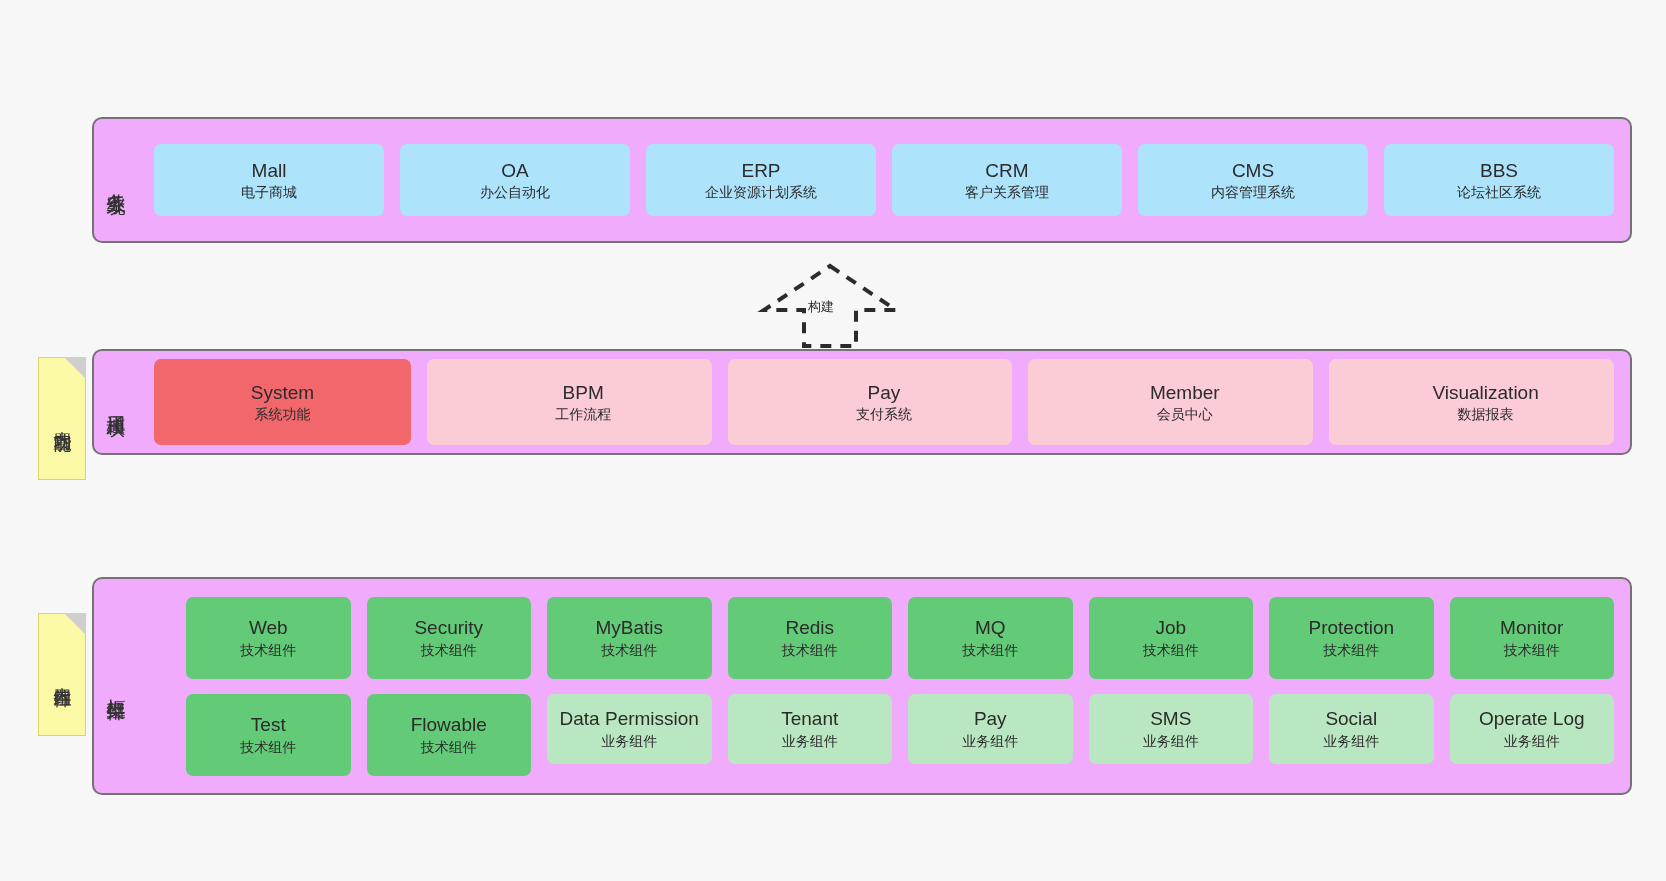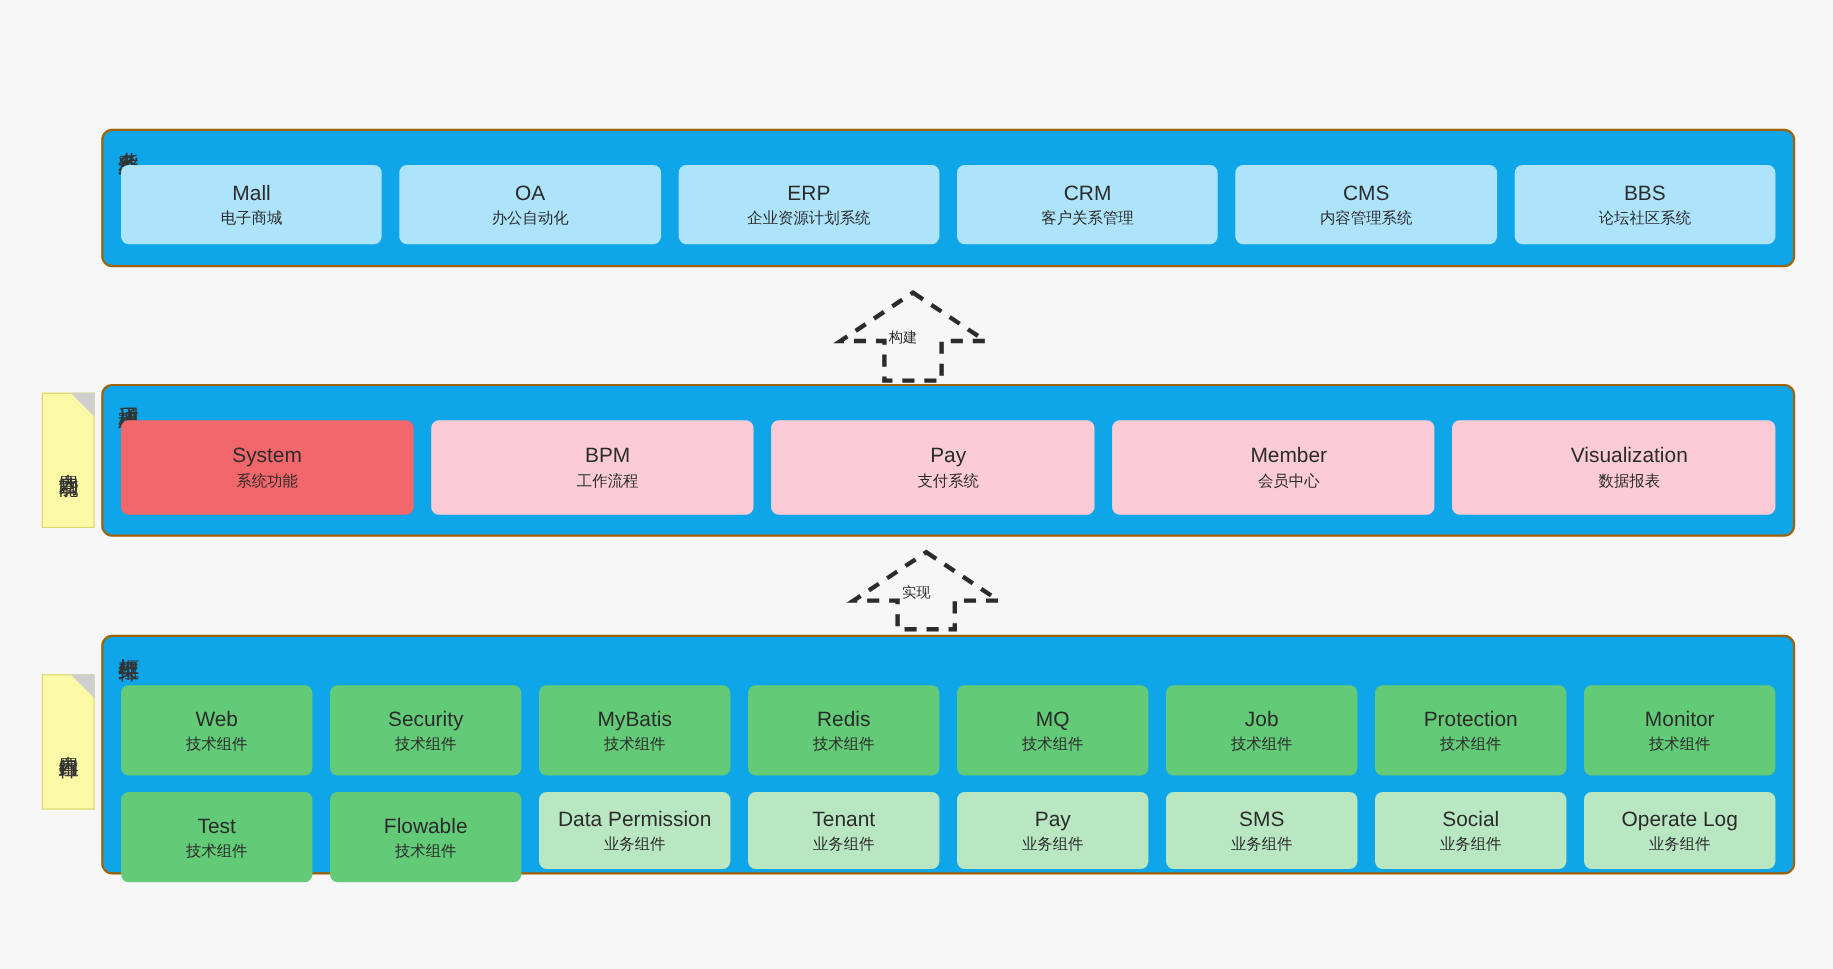--- a/index.html
+++ b/index.html
@@ -16,25 +16,25 @@
   #canvas {
     position: relative;
     width: 1666px;
     height: 881px;
     background: #f7f7f7;
   }
 
   
   .layer {
     position: absolute;
-    background: #0ea5e9;
-    border: 2px solid #a16207;
+    background: #f0abfc;
+    border: 2px solid #737373;
     border-radius: 10px;
     display: flex;
-    flex-direction: column;
+    flex-direction: row;
     align-items: stretch;
   }
 
   .layer-title {
     flex: 0 0 auto;
     width: 44px;
     display: flex;
     align-items: center;
     justify-content: center;
     font-size: 19px;
@@ -163,21 +163,21 @@
 
   <div class="arrow" style="left:760px; top:262px; width:140px; height:88px;">
     <svg width="140" height="88" viewBox="0 0 140 88">
       <path d="M70 4 L136 48 L96 48 L96 84 L44 84 L44 48 L4 48 Z" fill="none" stroke="#2b2b2b" stroke-width="4" stroke-dasharray="11,9" stroke-linejoin="miter"></path>
     </svg>
     <div class="arrow-label" style="left:48px; top:36px;">构建</div>
   </div>
 
   <div class="sticky" style="left:38px; top:357px; width:48px; height:123px;">内置功能</div>
 
-  <div class="layer" style="left:92px; top:349px; width:1540px; height:139px;">
+  <div class="layer" style="left:92px; top:349px; width:1540px; height:106px;">
     <div class="layer-title">通用模块</div>
     <div class="layer-body">
       <div class="row">
 
         <div class="node mod-strong">
           <span class="en">System</span>
           <span class="cn">系统功能</span>
         </div>
         <div class="node mod-soft">
           <span class="en">BPM</span>
@@ -193,26 +193,20 @@
         </div>
         <div class="node mod-soft">
           <span class="en">Visualization</span>
           <span class="cn">数据报表</span>
         </div>
 
       </div>
     </div>
   </div>
 
-  <div class="arrow" style="left:772px; top:498px; width:140px; height:78px;">
-    <svg width="140" height="78" viewBox="0 0 140 78">
-      <path d="M70 4 L136 48 L96 48 L96 74 L44 74 L44 48 L4 48 Z" fill="none" stroke="#2b2b2b" stroke-width="4" stroke-dasharray="11,9" stroke-linejoin="miter"></path>
-    </svg>
-    <div class="arrow-label" style="left:48px; top:32px;">实现</div>
-  </div>
 
   <div class="sticky" style="left:38px; top:613px; width:48px; height:123px;">内置组件</div>
 
   <div class="layer" style="left:92px; top:577px; width:1540px; height:218px;gap:32px;">
     <div class="layer-title">框架组件</div>
     <div class="layer-body">
 
       <div class="row">
         <div class="node comp-tech">
           <span class="en">Web</span>

